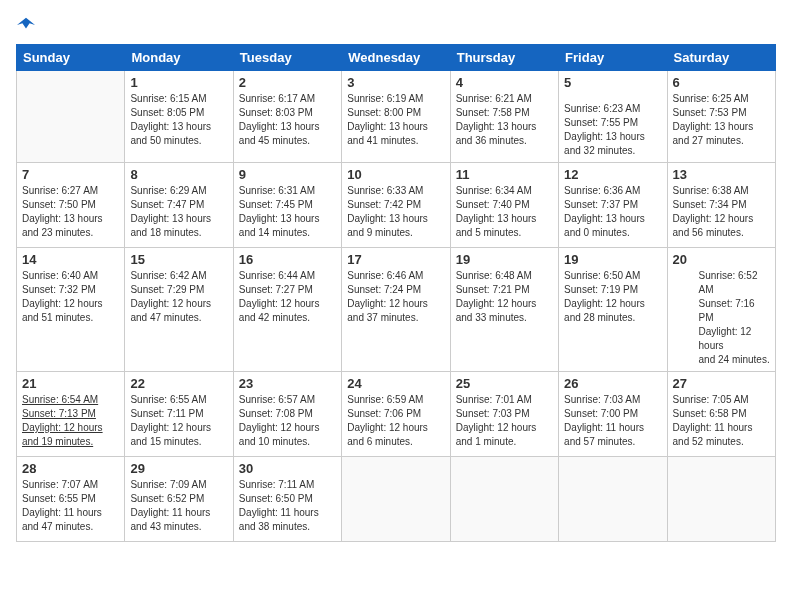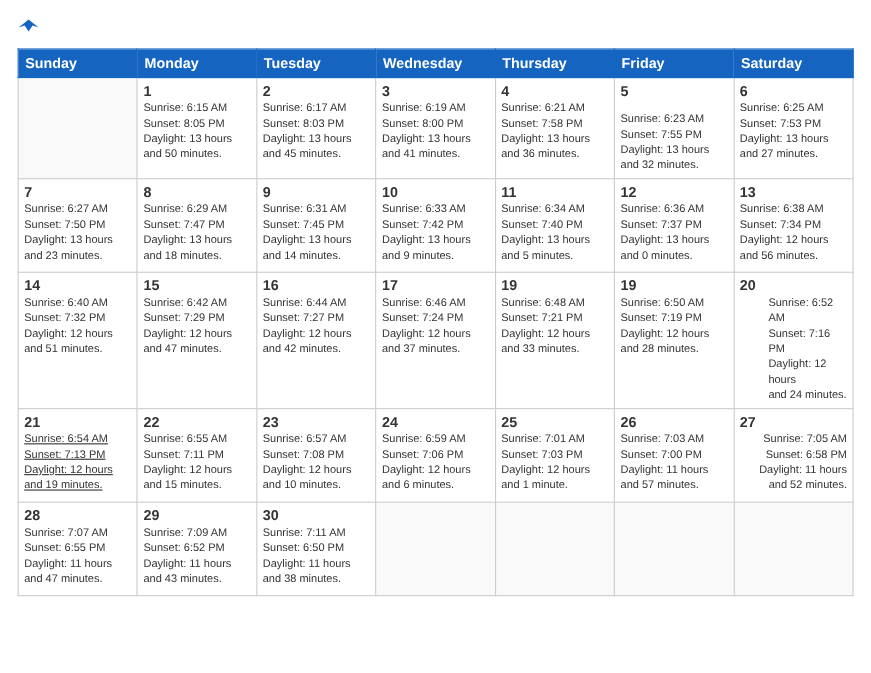--- a/index.html
+++ b/index.html
@@ -308,21 +308,21 @@
           </td>
           <td>
             <span class="day-number">26</span>
             <div class="day-info" style="white-space: pre-line;">Sunrise: 7:03 AM
 Sunset: 7:00 PM
 Daylight: 11 hours
 and 57 minutes.</div>
           </td>
           <td>
             <span class="day-number">27</span>
-            <div class="day-info" style="white-space: pre-line; text-align: right;">Sunrise: 7:05 AM
+            <div class="day-info" style="white-space: pre-line;">Sunrise: 7:05 AM
 Sunset: 6:58 PM
 Daylight: 11 hours
 and 52 minutes.</div>
           </td>
         </tr>
         <tr>
           <td>
             <span class="day-number">28</span>
             <div class="day-info" style="white-space: pre-line;">Sunrise: 7:07 AM
 Sunset: 6:55 PM

